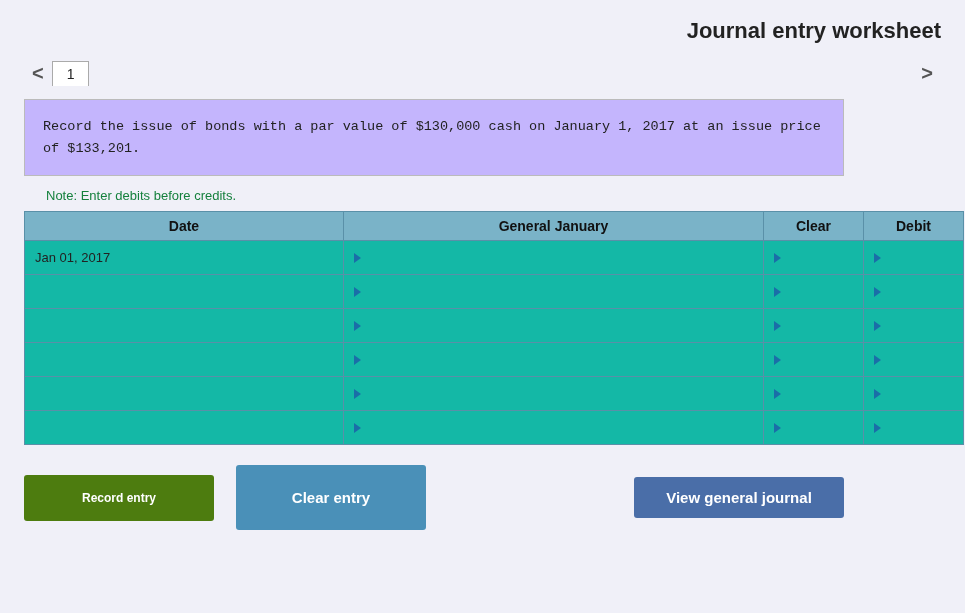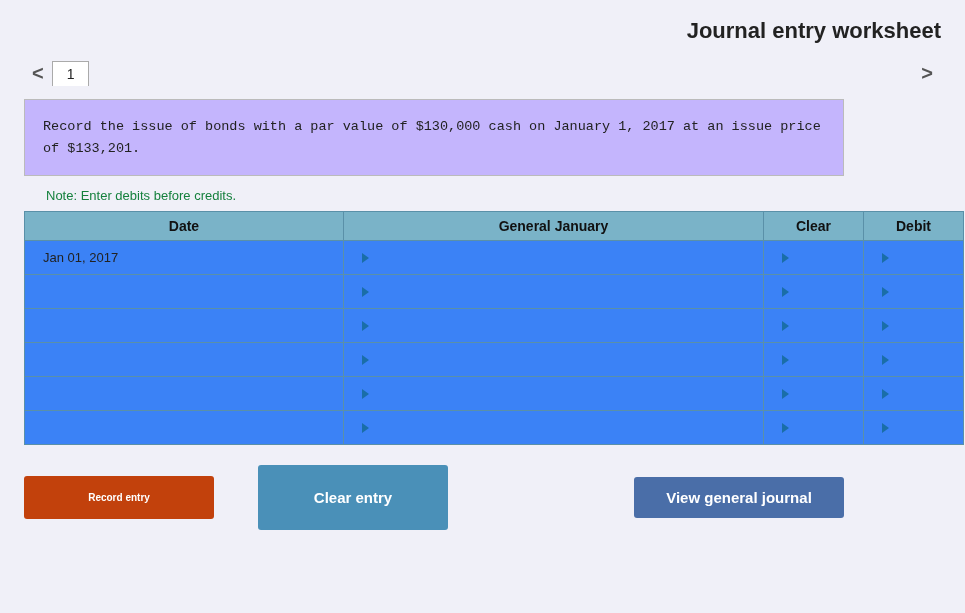--- a/index.html
+++ b/index.html
@@ -81,22 +81,22 @@
       border: 1px solid #5a90a8;
       padding: 6px 10px;
       text-align: center;
       font-weight: bold;
       color: #111;
     }
 
     .journal-table tbody tr td {
       border: 1px solid #5a90a8;
       height: 34px;
-      padding: 0 18px;
-      background: #3b82f6;
+      padding: 0 10px;
+      background: #14b8a6;
       vertical-align: middle;
     }
 
     .journal-table tbody tr td.date-cell {
       font-size: 13px;
       white-space: nowrap;
       min-width: 120px;
       max-width: 140px;
     }
 
@@ -137,42 +137,42 @@
 
     .buttons-row {
       display: flex;
       align-items: center;
       gap: 0;
       margin-top: 4px;
       width: 820px;
     }
 
     .btn-record {
-      background: #c2410c;
+      background: #4d7c0f;
       color: #fff;
       border: none;
       padding: 16px 0;
       width: 190px;
-      font-size: 10px;
+      font-size: 12px;
       font-weight: bold;
       cursor: pointer;
       border-radius: 3px;
     }
 
     .btn-clear {
       background: #4a90b8;
       color: #fff;
       border: none;
       padding: 24px 0;
       width: 190px;
       font-size: 15px;
       font-weight: bold;
       cursor: pointer;
       border-radius: 3px;
-      margin-left: 44px;
+      margin-left: 22px;
     }
 
     .btn-view {
       background: #4a6ea8;
       color: #fff;
       border: none;
       padding: 12px 0;
       width: 210px;
       font-size: 15px;
       font-weight: bold;

